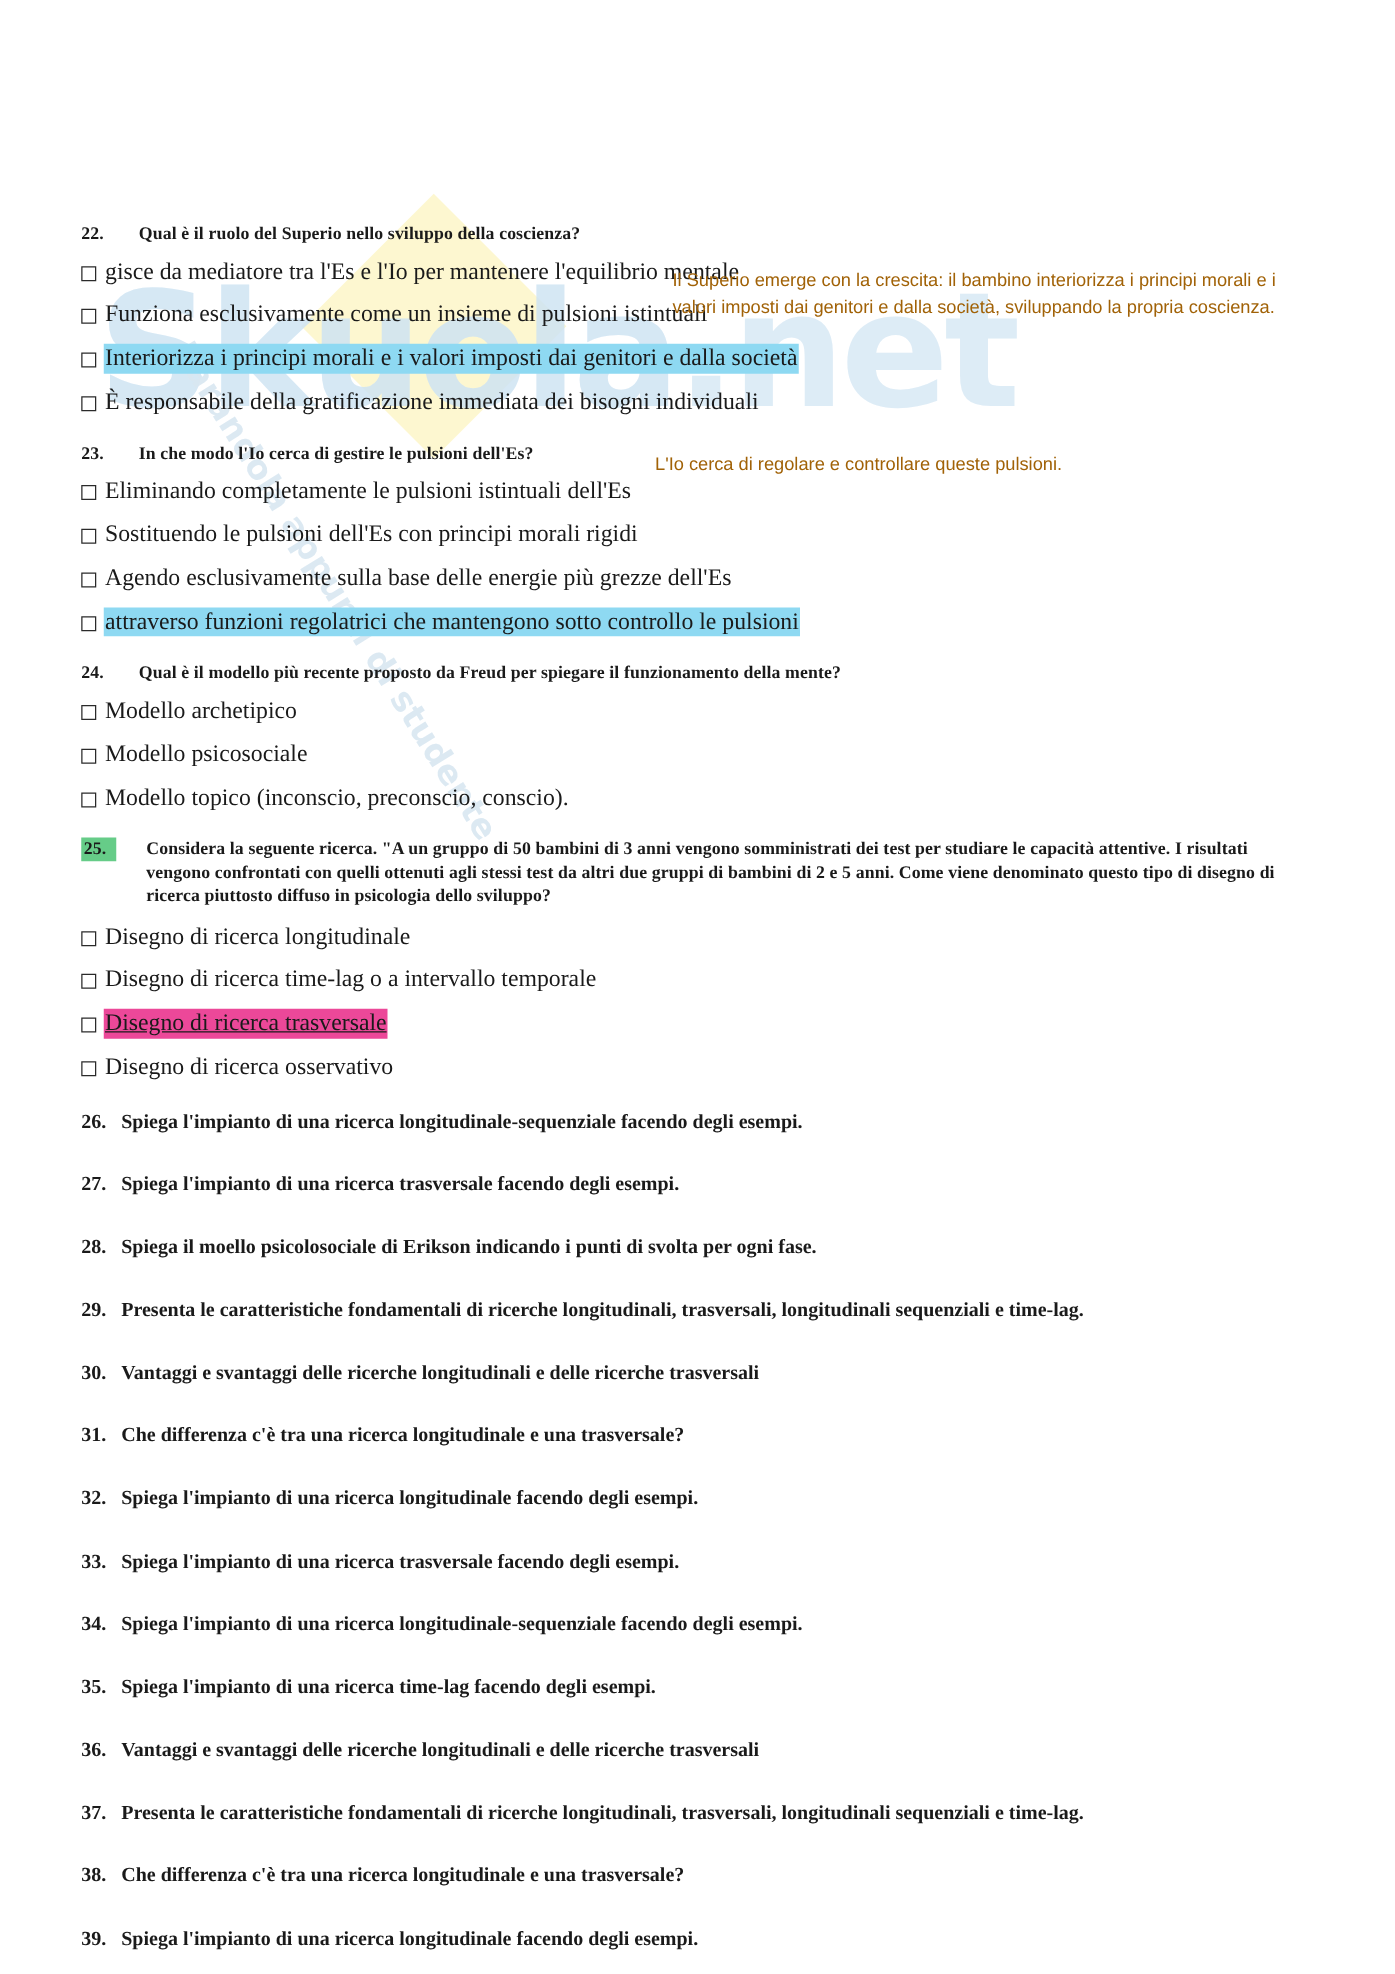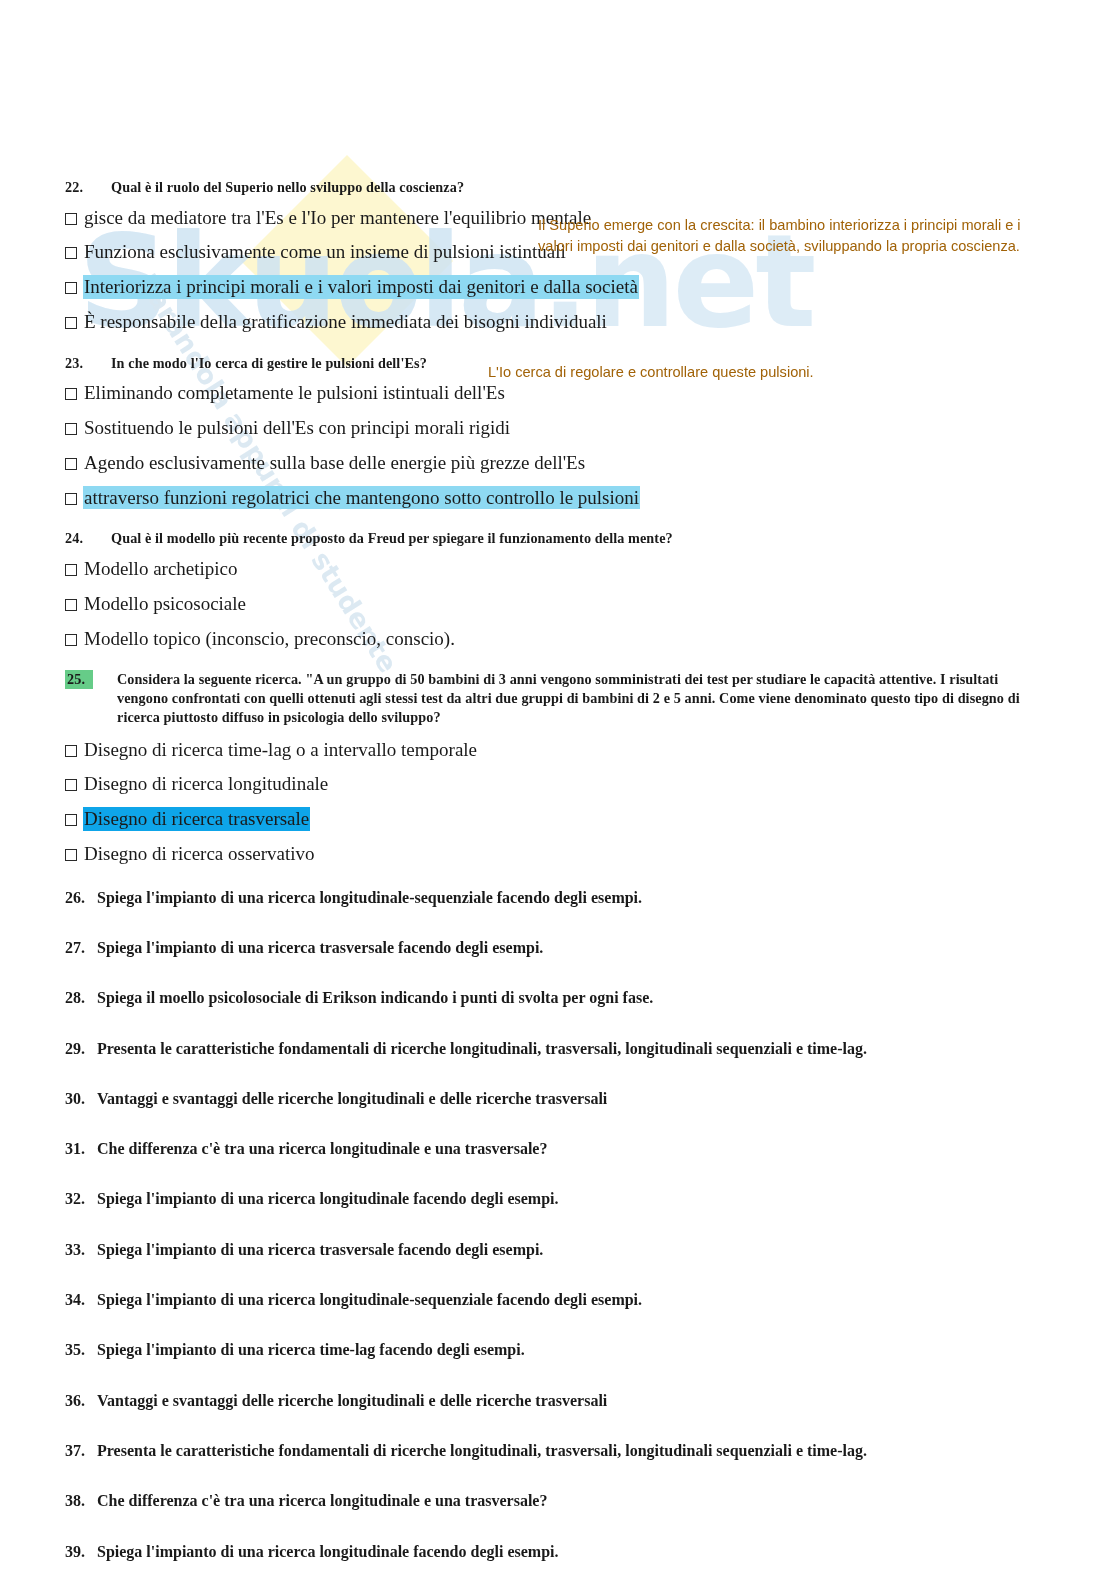--- a/index.html
+++ b/index.html
@@ -140,21 +140,22 @@
   .opt-text {
     flex: 0 1 auto;
     padding: 0 1px;
   }
 
   .opt-text.hl-cyan {
     background: #8ed9f2;
   }
 
   .opt-text.hl-yellow {
-    background: #0ea5e9;
+    background: #ec4899;
+    text-decoration: underline;
   }
 
   
   .qblock {
     margin-bottom: 20px;
   }
 
   .qblock.q25 {
     margin-bottom: 22px;
   }
@@ -196,21 +197,21 @@
   }
 
   .note-1 {
     left: 524px;
     top: 215px;
     width: 540px;
     text-indent: 14px;
   }
 
   .note-2 {
-    left: 488px;
+    left: 524px;
     top: 362px;
     width: 540px;
   }
 
   .note-line {
     display: block;
     white-space: nowrap;
   }
 </style>
 </head>
@@ -295,25 +296,25 @@
         </div>
       </div>
 
       <div class="qblock q25">
         <div class="question">
           <span class="q-num hl-green">25.</span>
           <span class="q-text">Considera la seguente ricerca. "A un gruppo di 50 bambini di 3 anni vengono somministrati dei test per studiare le capacità attentive. I risultati vengono confrontati con quelli ottenuti agli stessi test da altri due gruppi di bambini di 2 e 5 anni. Come viene denominato questo tipo di disegno di ricerca piuttosto diffuso in psicologia dello sviluppo?</span>
         </div>
         <div class="option">
           <span class="checkbox"></span>
+          <span class="opt-text">Disegno di ricerca longitudinale</span>
+        </div>
+        <div class="option">
+          <span class="checkbox"></span>
           <span class="opt-text">Disegno di ricerca time-lag o a intervallo temporale</span>
-        </div>
-        <div class="option">
-          <span class="checkbox"></span>
-          <span class="opt-text">Disegno di ricerca longitudinale</span>
         </div>
         <div class="option">
           <span class="checkbox"></span>
           <span class="opt-text hl-yellow">Disegno di ricerca trasversale</span>
         </div>
         <div class="option">
           <span class="checkbox"></span>
           <span class="opt-text">Disegno di ricerca osservativo</span>
         </div>
       </div>

